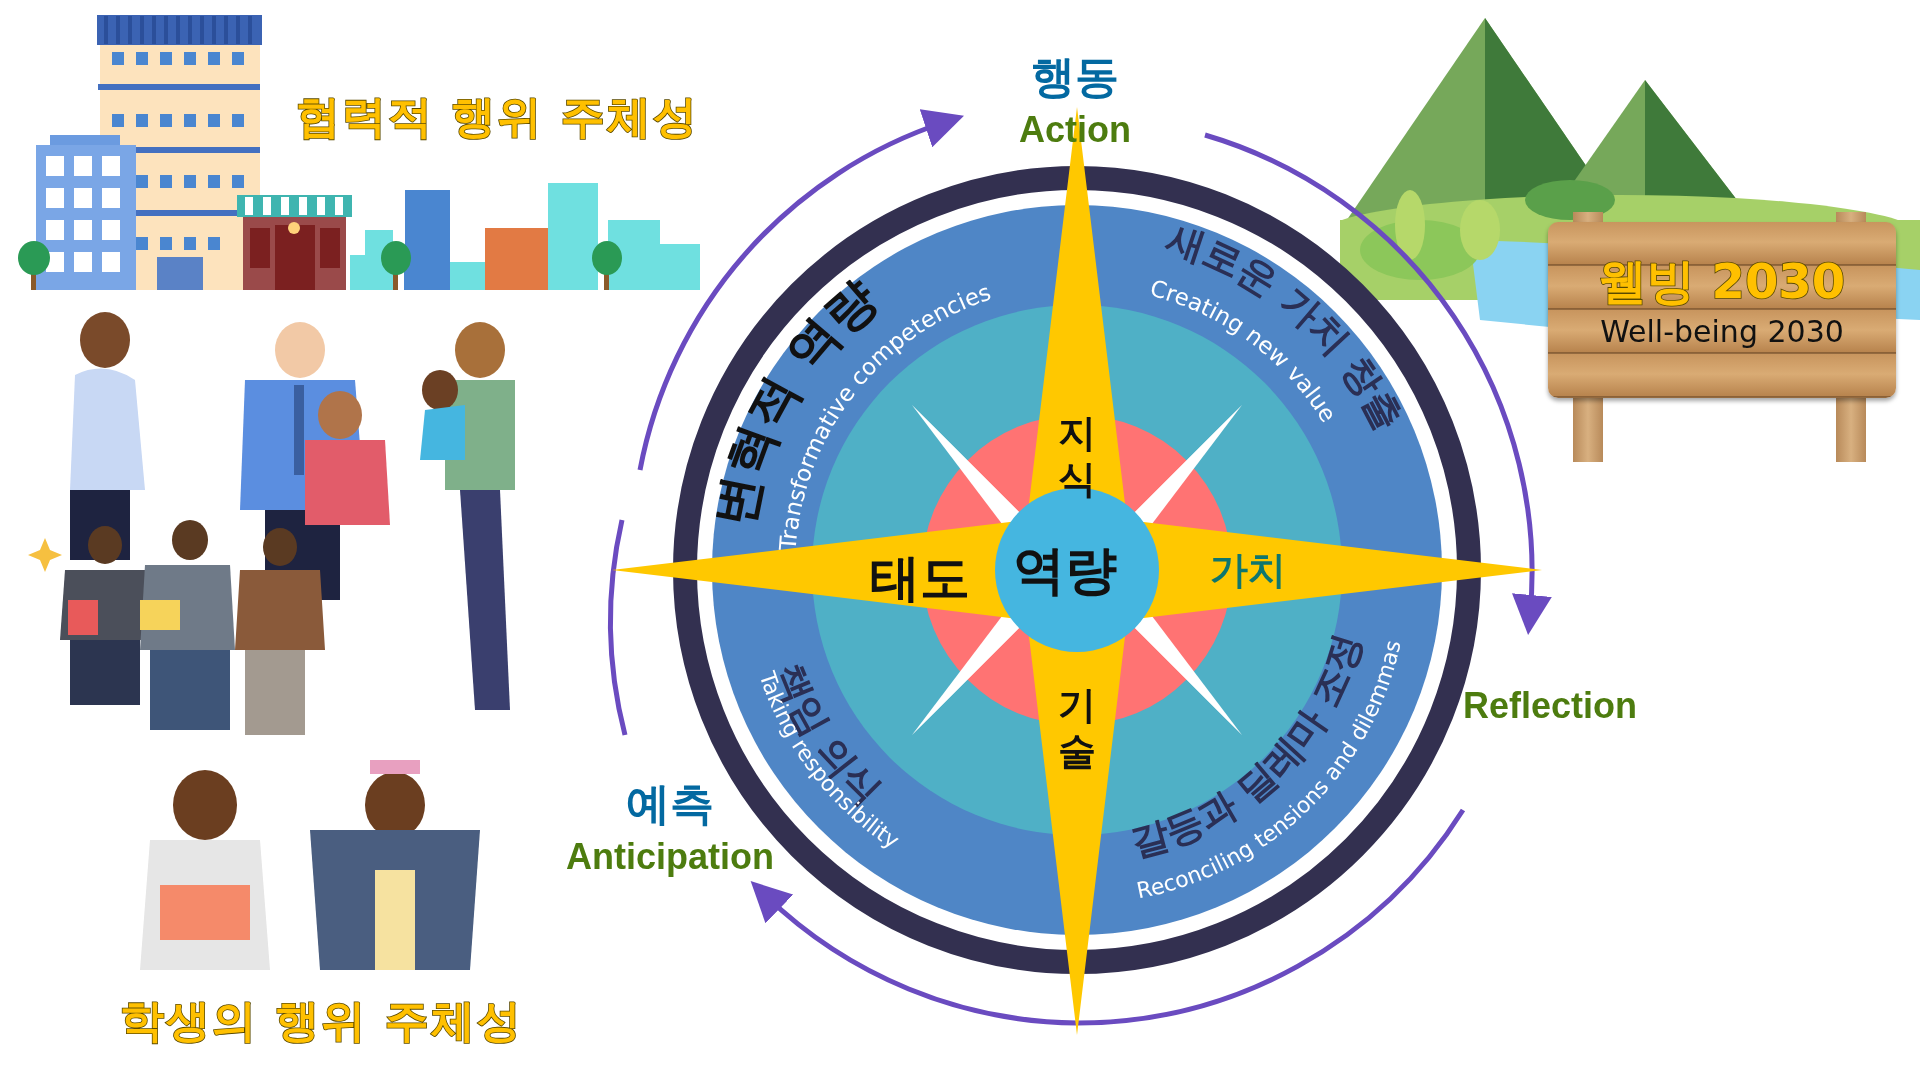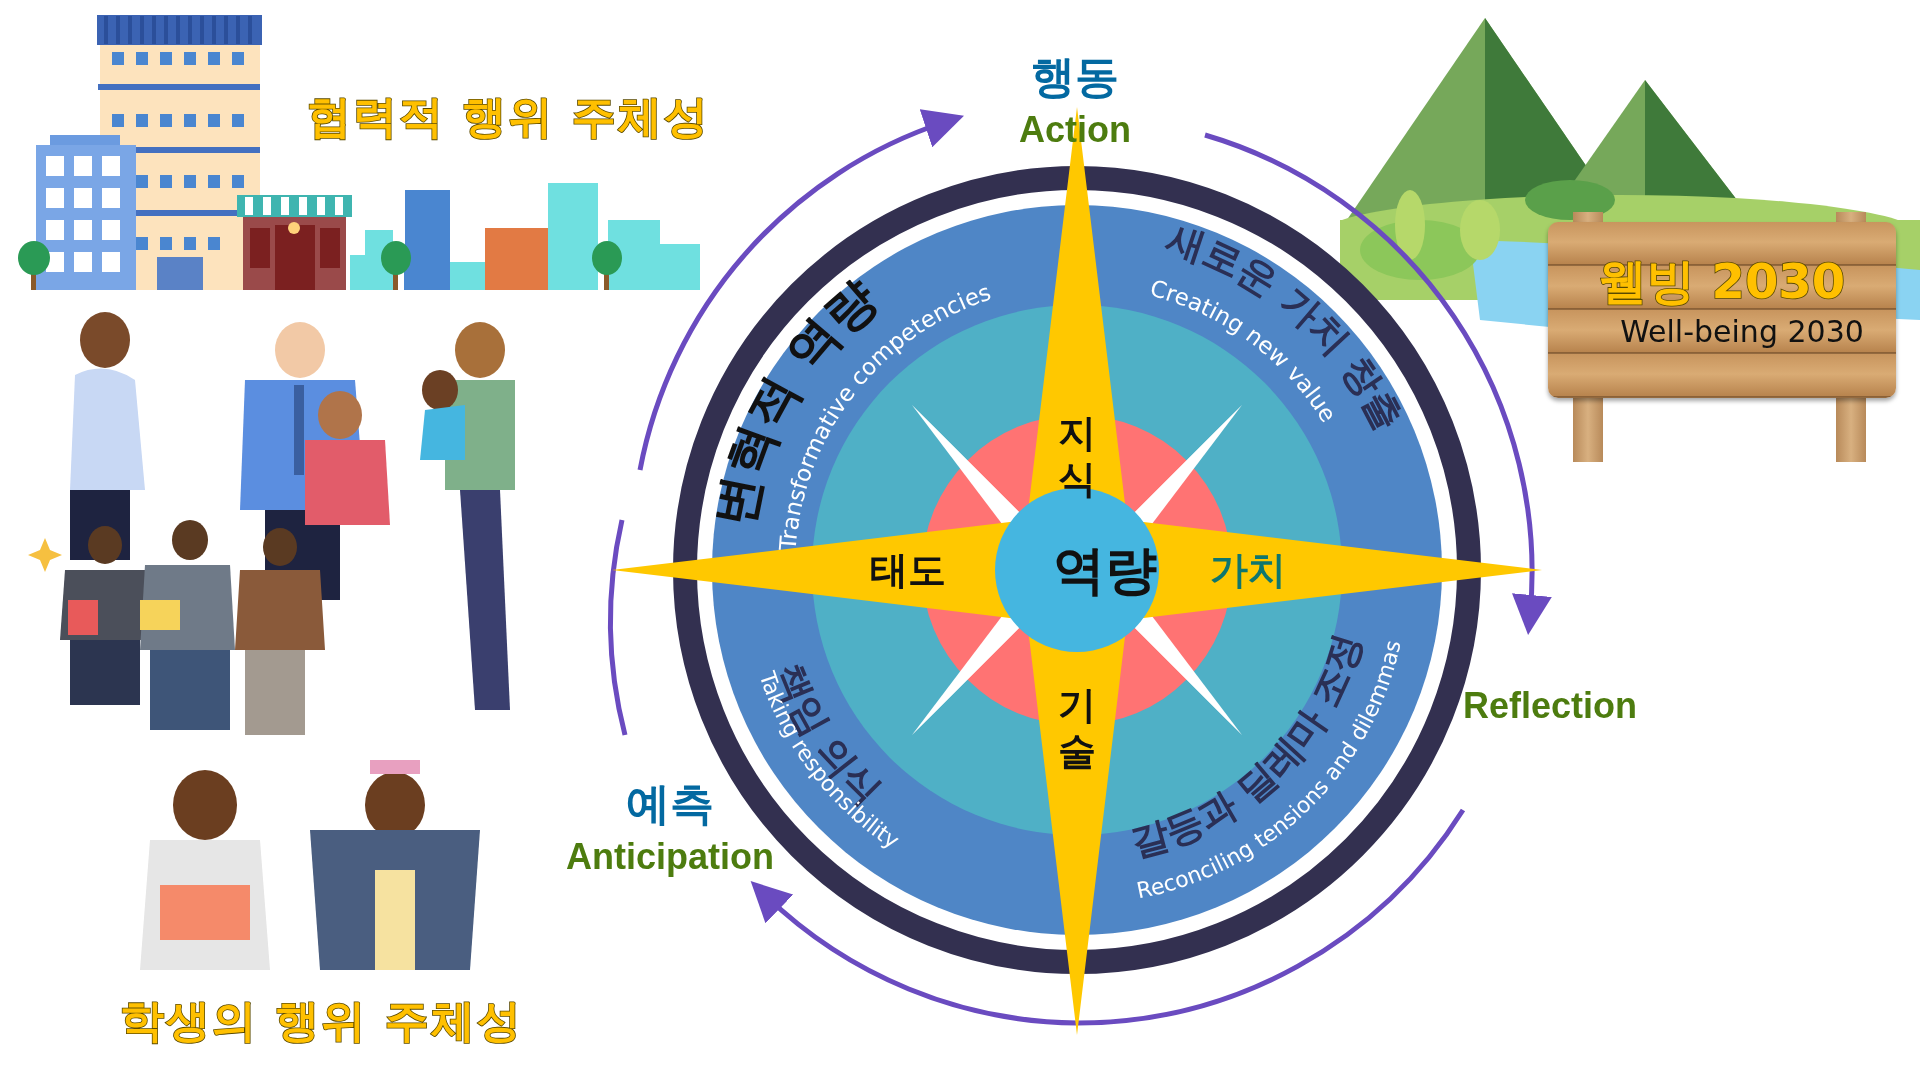--- a/index.html
+++ b/index.html
@@ -117,21 +117,21 @@
 
     <rect x="31" y="260" width="5" height="30" fill="#8a5a2a"></rect>
       <ellipse cx="34" cy="258" rx="16" ry="17" fill="#2a9a55"></ellipse>
     <rect x="393" y="260" width="5" height="30" fill="#8a5a2a"></rect>
       <ellipse cx="396" cy="258" rx="15" ry="17" fill="#2a9a55"></ellipse>
     <rect x="604" y="260" width="5" height="30" fill="#8a5a2a"></rect>
       <ellipse cx="607" cy="258" rx="15" ry="17" fill="#2a9a55"></ellipse>
   </svg>
 </div>
 
-<div class="abs yellow-title" style="left:296px;top:88px;font-size:44px;margin-left:11px;">협력적 행위 주체성</div>
+<div class="abs yellow-title" style="left:296px;top:88px;font-size:44px;">협력적 행위 주체성</div>
 
 <div class="abs" style="left:20px;top:310px;width:540px;height:670px;">
   <svg width="540" height="670" viewBox="0 0 540 670">
 
     <ellipse cx="85" cy="30" rx="25" ry="28" fill="#7a4a2a"></ellipse>
     <path d="M55 65 Q85 50 115 70 L125 180 L50 180 Z" fill="#c8d8f4"></path>
     <rect x="50" y="180" width="60" height="70" fill="#1e2340"></rect>
 
     <ellipse cx="280" cy="40" rx="25" ry="28" fill="#f2c9a6"></ellipse>
     <path d="M225 70 L335 70 L345 200 L220 200 Z" fill="#5b8ee0"></path>
@@ -189,21 +189,21 @@
   </svg>
 </div>
 
 <div class="abs" style="left:1548px;top:222px;width:389px;height:176px;">
   <div class="abs" style="left:25px;top:-10px;width:30px;height:250px;background:linear-gradient(90deg,#b88a5a,#d8b080,#b88a5a);"></div>
   <div class="abs" style="left:288px;top:-10px;width:30px;height:250px;background:linear-gradient(90deg,#b88a5a,#d8b080,#b88a5a);"></div>
   <div class="abs" style="left:0;top:0;width:348px;height:176px;border-radius:10px;
               background:repeating-linear-gradient(180deg,#c8955e 0px,#d9ab74 20px,#b8844e 42px,#5e3e20 43px,#c8955e 44px);
               box-shadow:0 3px 4px rgba(0,0,0,0.35);"></div>
   <div class="abs yellow-title" style="left:0;width:348px;top:28px;text-align:center;font-size:48px;letter-spacing:0;">웰빙 2030</div>
-  <div class="abs" style="left:0;width:348px;top:92px;text-align:center;font-size:30px;color:#111;font-family:'DejaVu Sans',sans-serif;margin-left:20px;">Well-being 2030</div>
+  <div class="abs" style="left:0;width:348px;top:92px;text-align:center;font-size:30px;color:#111;font-family:'DejaVu Sans',sans-serif;">Well-being 2030</div>
 </div>
 
 <div class="abs" style="left:0;top:0;width:1920px;height:1080px;">
   <svg width="1920" height="1080" viewBox="0 0 1920 1080">
     <defs>
       <marker id="arrowHead" markerWidth="8" markerHeight="8" refX="4" refY="4" orient="auto" markerUnits="strokeWidth">
         <path d="M0 0 L8 4 L0 8 Z" fill="#6a4bc0"></path>
       </marker>
       <path id="arcTL" d="M 748 568 A 330 330 0 0 1 1050 240"></path>
       <path id="arcTL2" d="M 795 568 A 283 283 0 0 1 1060 286"></path>
@@ -265,24 +265,24 @@
 
     <text font-size="38" font-weight="bold" fill="#2a2f55">
       <textPath href="#arcBL" startOffset="18%"><tspan>책임 의식</tspan></textPath>
     </text>
     <text font-size="22" fill="#ffffff">
       <textPath href="#arcBL2" startOffset="12%"><tspan>Taking responsibility</tspan></textPath>
     </text>
   </svg>
 </div>
 
-<div class="abs" style="left:997px;top:536px;width:160px;text-align:right;font-size:52px;font-weight:bold;color:#111;">역량</div>
+<div class="abs" style="left:997px;top:536px;width:160px;text-align:left;font-size:52px;font-weight:bold;color:#111;padding-left:16px;">역량</div>
 <div class="abs" style="left:1052px;top:362px;width:50px;text-align:center;font-size:38px;font-weight:bold;color:#111;line-height:46px;word-break:break-all;margin-top:48px;">지식</div>
 <div class="abs" style="left:1052px;top:682px;width:50px;text-align:center;font-size:38px;font-weight:bold;color:#111;line-height:46px;word-break:break-all;">기술</div>
-<div class="abs" style="left:870px;top:545px;width:100px;font-size:38px;font-weight:bold;color:#111;">태도</div>
+<div class="abs" style="left:870px;top:545px;width:100px;text-align:center;font-size:50px;font-weight:bold;color:#111;">태도</div>
 <div class="abs" style="left:1198px;top:545px;width:100px;text-align:center;font-size:38px;font-weight:bold;color:#0f766e;">가치</div>
 
 <div class="abs" style="left:975px;top:48px;width:200px;">
   <div class="stage-ko">행동</div>
   <div class="stage-en" style="margin-top:2px;">Action</div>
 </div>
 <div class="abs" style="left:1430px;top:665px;width:240px;">
   <div class="stage-en" style="margin-top:20px;">Reflection</div>
 </div>
 <div class="abs" style="left:555px;top:775px;width:230px;">

